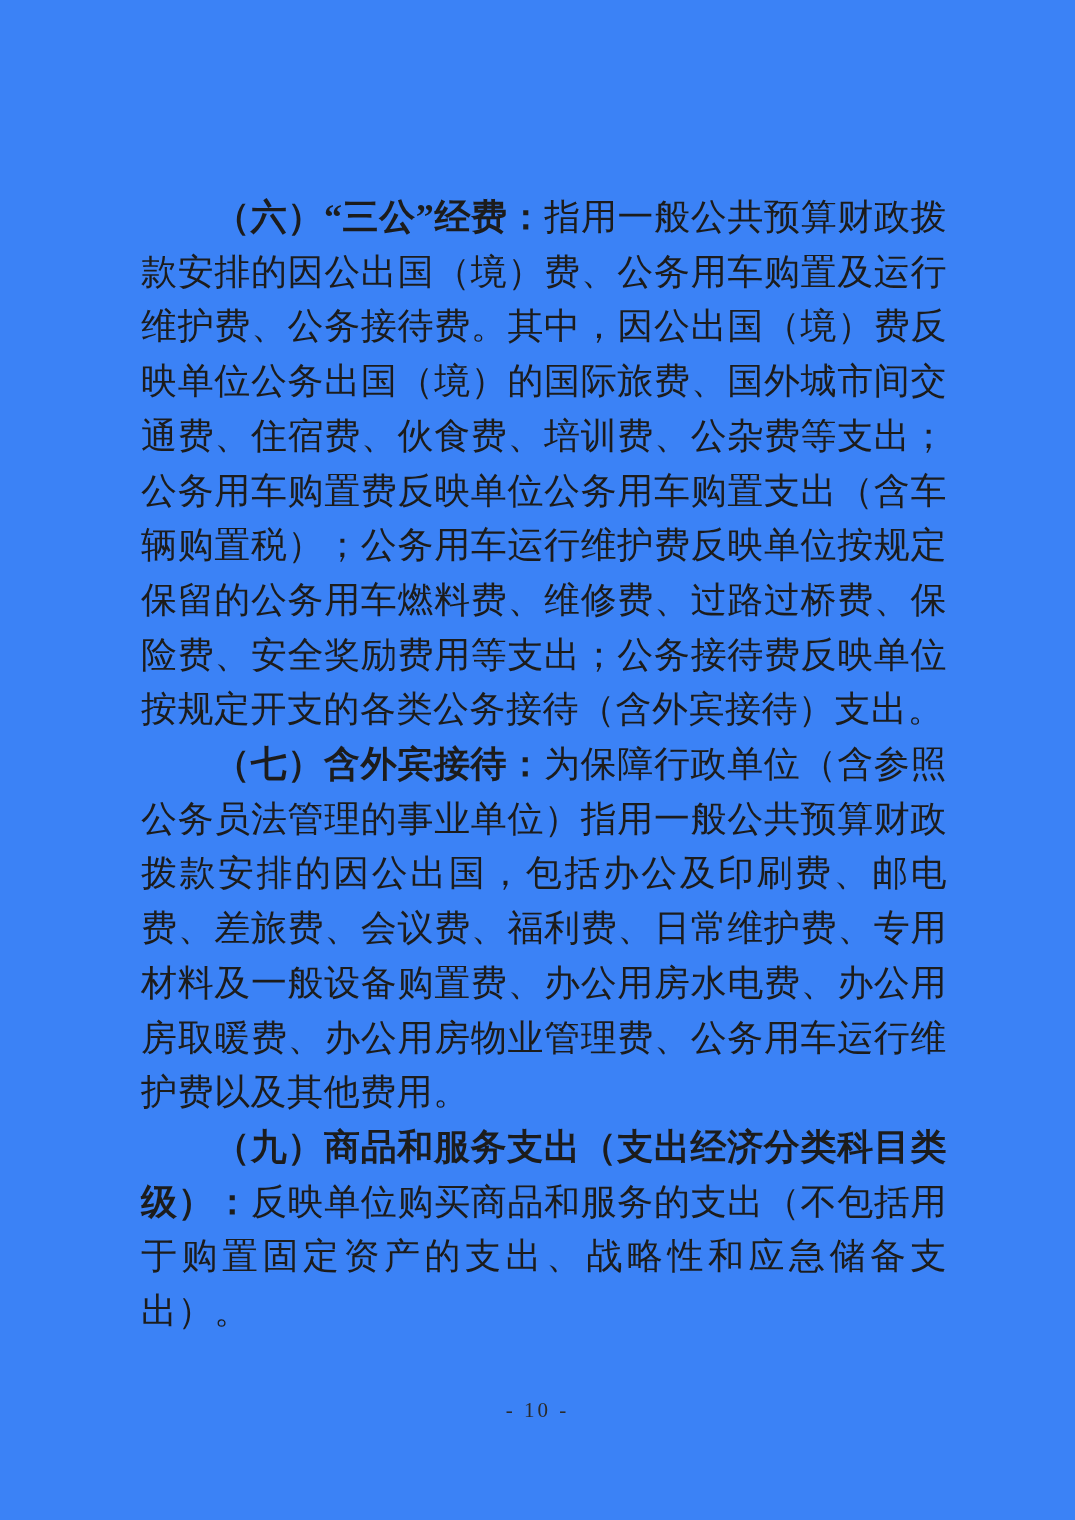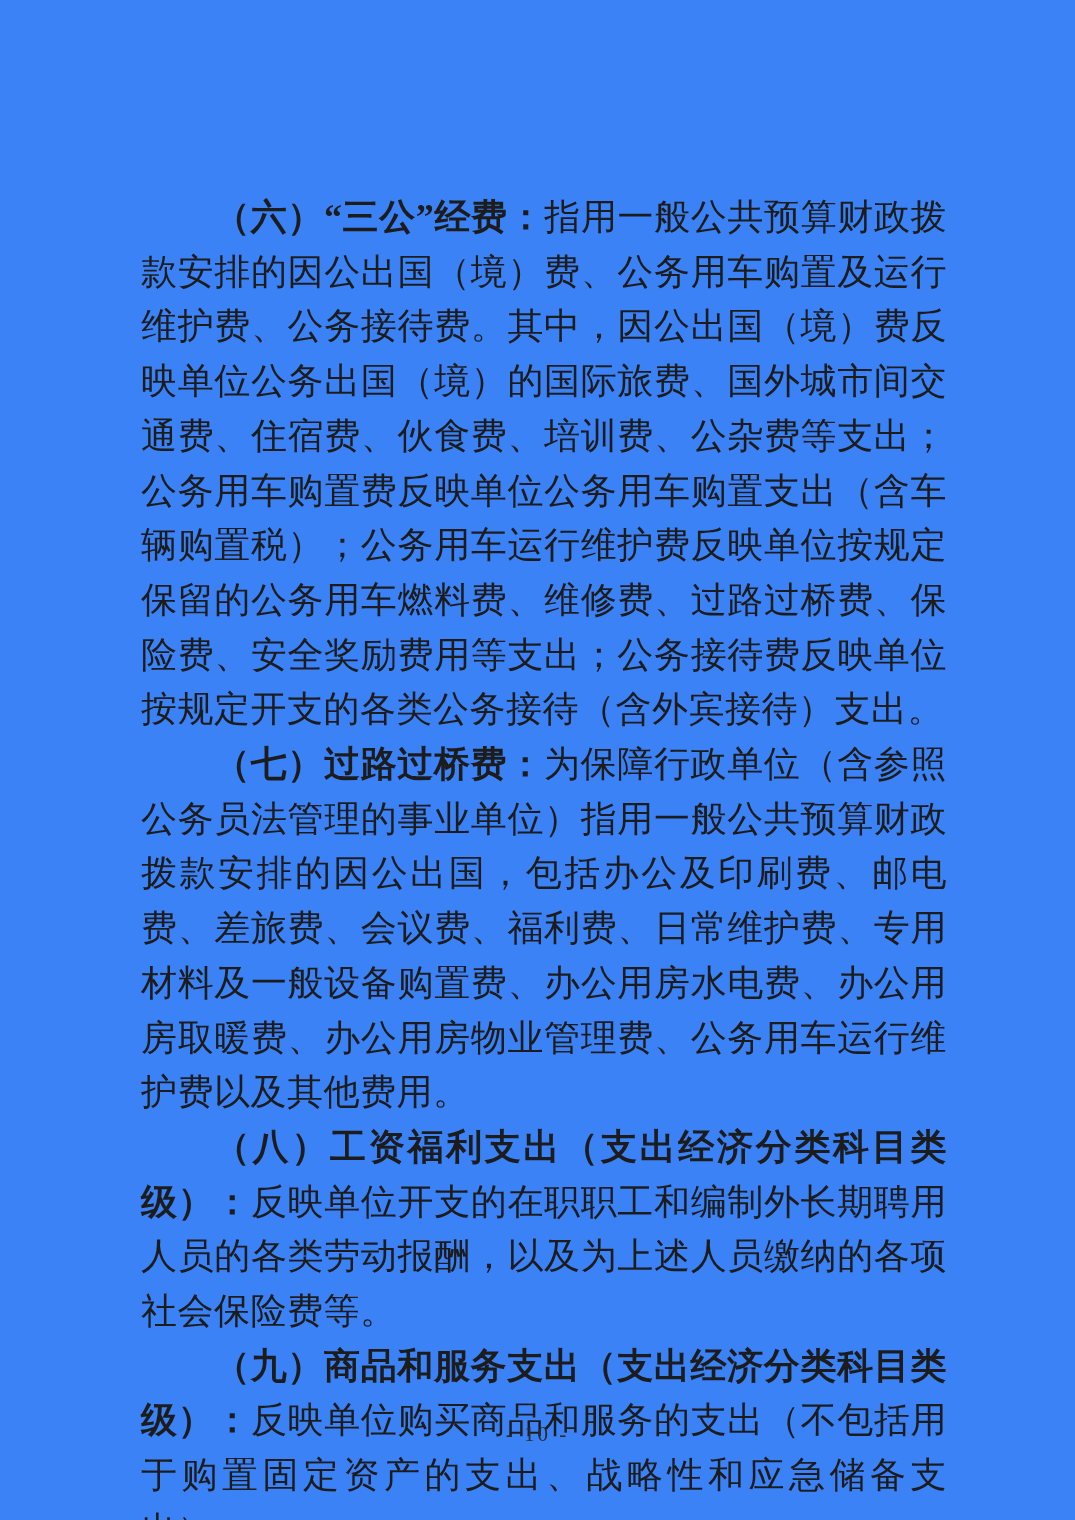--- a/index.html
+++ b/index.html
@@ -38,30 +38,28 @@
   .footer {
     position: absolute;
     left: 0;
     right: 0;
     top: 1398px;
     text-align: center;
     font-size: 21px;
     color: #2a2a2a;
     letter-spacing: 3px;
     font-family: "Liberation Serif", "DejaVu Serif", serif;
-    margin-top: 24px;
   }
 </style>
 </head>
 <body>
 
 <div class="page">
   <div class="content">
     <p class="para"><b class="lead">（六）“三公”经费：</b><span>指用一般公共预算财政拨款安排的因公出国（境）费、公务用车购置及运行维护费、公务接待费。其中，因公出国（境）费反映单位公务出国（境）的国际旅费、国外城市间交通费、住宿费、伙食费、培训费、公杂费等支出；公务用车购置费反映单位公务用车购置支出（含车辆购置税）；公务用车运行维护费反映单位按规定保留的公务用车燃料费、维修费、过路过桥费、保险费、安全奖励费用等支出；公务接待费反映单位按规定开支的各类公务接待（含外宾接待）支出。</span></p>
-    <p class="para"><b class="lead">（七）过路过桥费：</b><span>为保障行政单位（含参照公务员法管理的事业单位）指用一般公共预算财政拨款安排的因公出国，包括办公及印刷费、邮电费、差旅费、会议费、福利费、日常维护费、专用材料及一般设备购置费、办公用房水电费、办公用房取暖费、办公用房物业管理费、公务用车运行维护费以及其他费用。</span></p>
-    <p class="para"><b class="lead">（八）工资福利支出（支出经济分类科目类级）：</b><span>反映单位开支的在职职工和编制外长期聘用人员的各类劳动报酬，以及为上述人员缴纳的各项社会保险费等。</span></p>
+    <p class="para"><b class="lead">（七）含外宾接待：</b><span>为保障行政单位（含参照公务员法管理的事业单位）指用一般公共预算财政拨款安排的因公出国，包括办公及印刷费、邮电费、差旅费、会议费、福利费、日常维护费、专用材料及一般设备购置费、办公用房水电费、办公用房取暖费、办公用房物业管理费、公务用车运行维护费以及其他费用。</span></p>
     <p class="para"><b class="lead">（九）商品和服务支出（支出经济分类科目类级）：</b><span>反映单位购买商品和服务的支出（不包括用于购置固定资产的支出、战略性和应急储备支出）。</span></p>
 
   </div>
   <div class="footer">
     <span>- 10 -</span>
   </div>
 </div>
 
 </body></html>

